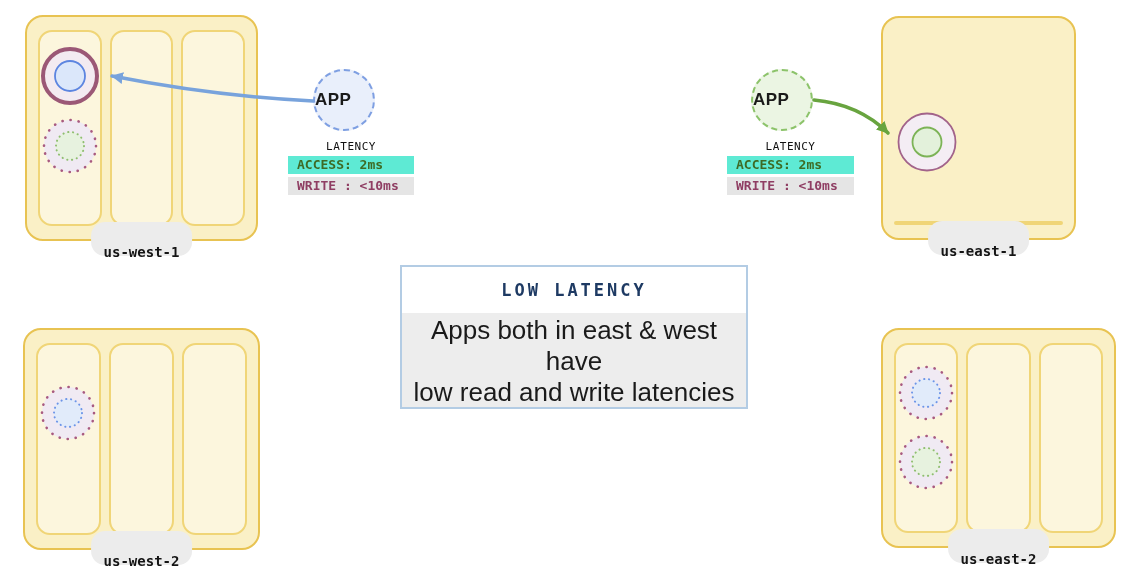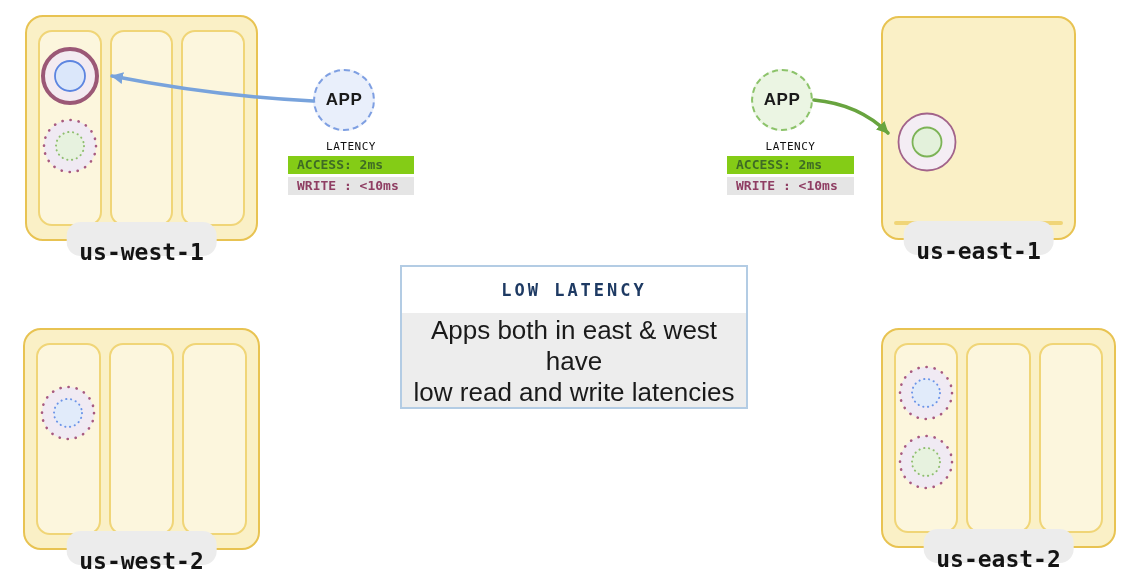--- a/index.html
+++ b/index.html
@@ -26,34 +26,34 @@
     position:absolute;
     left:50%; bottom:-17px;
     transform:translateX(-50%);
     background:#ececec;
     color:#141414;
     border-radius:14px;
     padding:17px 13px;
     height:27px; line-height:27px;
     font-family:"DejaVu Sans Mono", monospace;
     font-weight:bold;
-    font-size:23px;
+    font-size:14px;
     white-space:nowrap;
     margin-top:16px;
   }
 
   
   .node { position:absolute; }
 
   
   .app-circle {
     position:absolute;
     width:62px; height:62px;
     border-radius:50%;
-    display:flex; align-items:center; justify-content:center;
+    display:flex; align-items:center; 
     font-weight:600; font-size:17px; color:#1a1a1a;
     letter-spacing:0.5px;
   }
   .app-west { background:#e9effb; border:2px dashed #7e9fe2; }
   .app-east { background:#ebf5e3; border:2px dashed #8cc36a; }
 
   
   .latency-title {
     position:absolute;
     text-align:center;
@@ -62,21 +62,21 @@
     letter-spacing:0.5px;
   }
   .latency-row {
     position:absolute;
     height:18px; line-height:18px;
     padding-left:9px;
     font-family:"DejaVu Sans Mono", monospace;
     font-weight:bold; font-size:13px;
     white-space:nowrap;
   }
-  .row-access { background:#84cc16; color:#3e6b25; }
+  .row-access { background:#5eead4; color:#3e6b25; }
   .row-write  { background:#e5e5e5; color:#8f3e63; }
 
   
   .callout {
     position:absolute;
     left:400px; top:265px; width:348px; height:144px;
     background:#ffffff;
     border:2px solid #b3cce4;
   }
   .callout-header {

